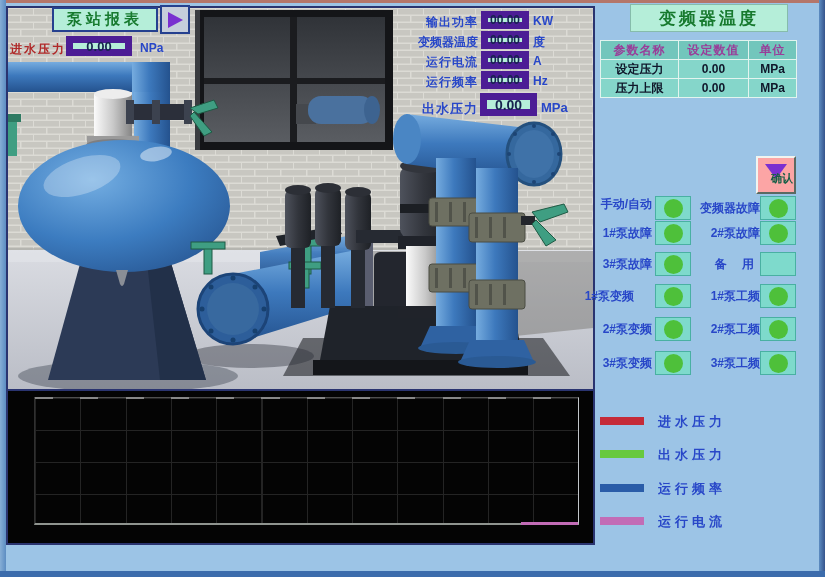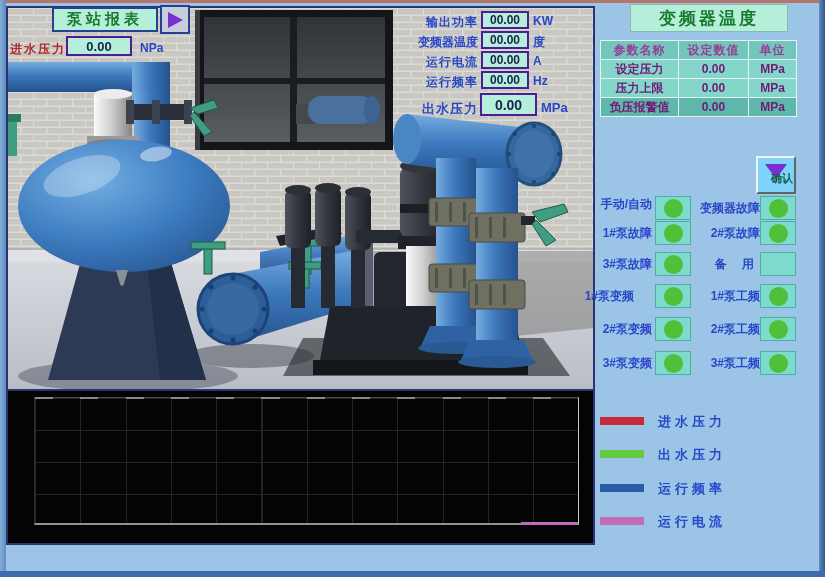--- a/index.html
+++ b/index.html
@@ -18,43 +18,43 @@
   #plot{position:absolute;left:26px;top:6px;width:545px;height:128px;
         border-top:1px solid #4e4e4e;border-left:1px solid #303030;
         border-bottom:2px solid #8f948f;border-right:1px solid #c2c6ca;
         background-image:
           repeating-linear-gradient(to right,#242424 0,#242424 1px,transparent 1px,transparent 45.3px),
           repeating-linear-gradient(to bottom,#242424 0,#242424 1px,transparent 1px,transparent 32px);}
   #plot .ticks{position:absolute;left:0;top:-1px;width:100%;height:2px;
         background:repeating-linear-gradient(to right,#888 0 18px,transparent 18px 45.3px);}
   #plot .trace-current{position:absolute;right:0;bottom:-2px;width:57px;height:3px;background:#c26cb6;}
   
-  .mint{background:#b5eed9;border:2px solid #4c1d95;color:#16244e;font-weight:bold;
+  .mint{background:#b5eed9;border:7px solid #4c1d95;color:#16244e;font-weight:bold;
         display:flex;align-items:center;justify-content:center;}
   .lab{font-weight:bold;font-size:12px;white-space:nowrap;text-align:right;}
   .blue{color:#2847c8;} .red{color:#b02828;}
   .rlab{text-align:right;} .clab{}
   .btn-report{left:52px;top:7px;width:106px;height:25px;background:#b5eed9;border:2px solid #25408f;
         color:#177a2e;font-size:15px;font-weight:bold;letter-spacing:4px;
         display:flex;align-items:center;justify-content:center;cursor:pointer;}
   .btn-play{left:160px;top:5px;width:30px;height:29px;background:#c6cedb;border:2px solid #25408f;
         display:flex;align-items:center;justify-content:center;cursor:pointer;}
   .tri-right{width:0;height:0;border-left:15px solid #7a2fd0;border-top:8px solid transparent;border-bottom:8px solid transparent;}
   .title-box{left:630px;top:4px;width:158px;height:28px;background:#b5eed9;border:1px solid #86bcab;
         color:#177a2e;font-size:17px;font-weight:bold;letter-spacing:3px;
         display:flex;align-items:center;justify-content:center;}
   
   #ptable{left:600px;top:40px;width:196px;border-collapse:collapse;table-layout:fixed;}
   #ptable th,#ptable td{border:1px solid #e2f4ef;font-weight:bold;text-align:center;padding:0;
         font-size:12px;height:19px;overflow:hidden;}
   #ptable th{background:#72c6bc;color:#993d99;letter-spacing:1px;}
   #ptable tr.r-odd td{background:#85d6ca;}
   #ptable tr.r-even td{background:#5fb7ac;}
-  #ptable td{color:#701a75;}
-  .confirm{left:756px;top:156px;width:40px;height:38px;background:#7dd3fc;cursor:pointer;
+  #ptable td{color:#0f172a;}
+  .confirm{left:756px;top:156px;width:40px;height:38px;background:#fca5a5;cursor:pointer;
         border-top:2px solid #f0f4f0;border-left:2px solid #f0f4f0;
         border-right:2px solid #5a6a62;border-bottom:2px solid #5a6a62;
         display:flex;flex-direction:column;align-items:center;justify-content:center;padding:0;}
   .tri-down{width:0;height:0;border-top:15px solid #7a2fd0;border-left:11px solid transparent;border-right:11px solid transparent;margin-bottom:-8px;}
   .confirm-label{font-size:11px;font-weight:bold;color:#155e46;align-self:flex-end;margin-right:1px;}
   
   .stb{width:36px;height:24px;background:#7edacc;border:1px solid #49b0a2;
        display:flex;align-items:center;justify-content:center;}
   .lamp{width:19px;height:19px;border-radius:50%;background:#4ec03a;display:block;}
   .stb[data-state="empty"] .lamp{visibility:hidden;}
@@ -308,25 +308,20 @@
     <tr class="r-odd">
       <td>设定压力</td>
       <td>0.00</td>
       <td>MPa</td>
     </tr>
     <tr class="r-odd">
       <td>压力上限</td>
       <td>0.00</td>
       <td>MPa</td>
     </tr>
-    <tr class="r-even">
-      <td>负压报警值</td>
-      <td>0.00</td>
-      <td>MPa</td>
-    </tr>
   </tbody>
     </table>
 
   <button class="abs confirm">
     <span class="tri-down"></span>
     <span class="confirm-label">确认</span>
   </button>
 
   <span class="abs lab blue rlab" style="left:578px;top:196px;width:74px">手动/自动</span>
   <span class="abs stb" style="left:655px;top:196px" data-state="on">

